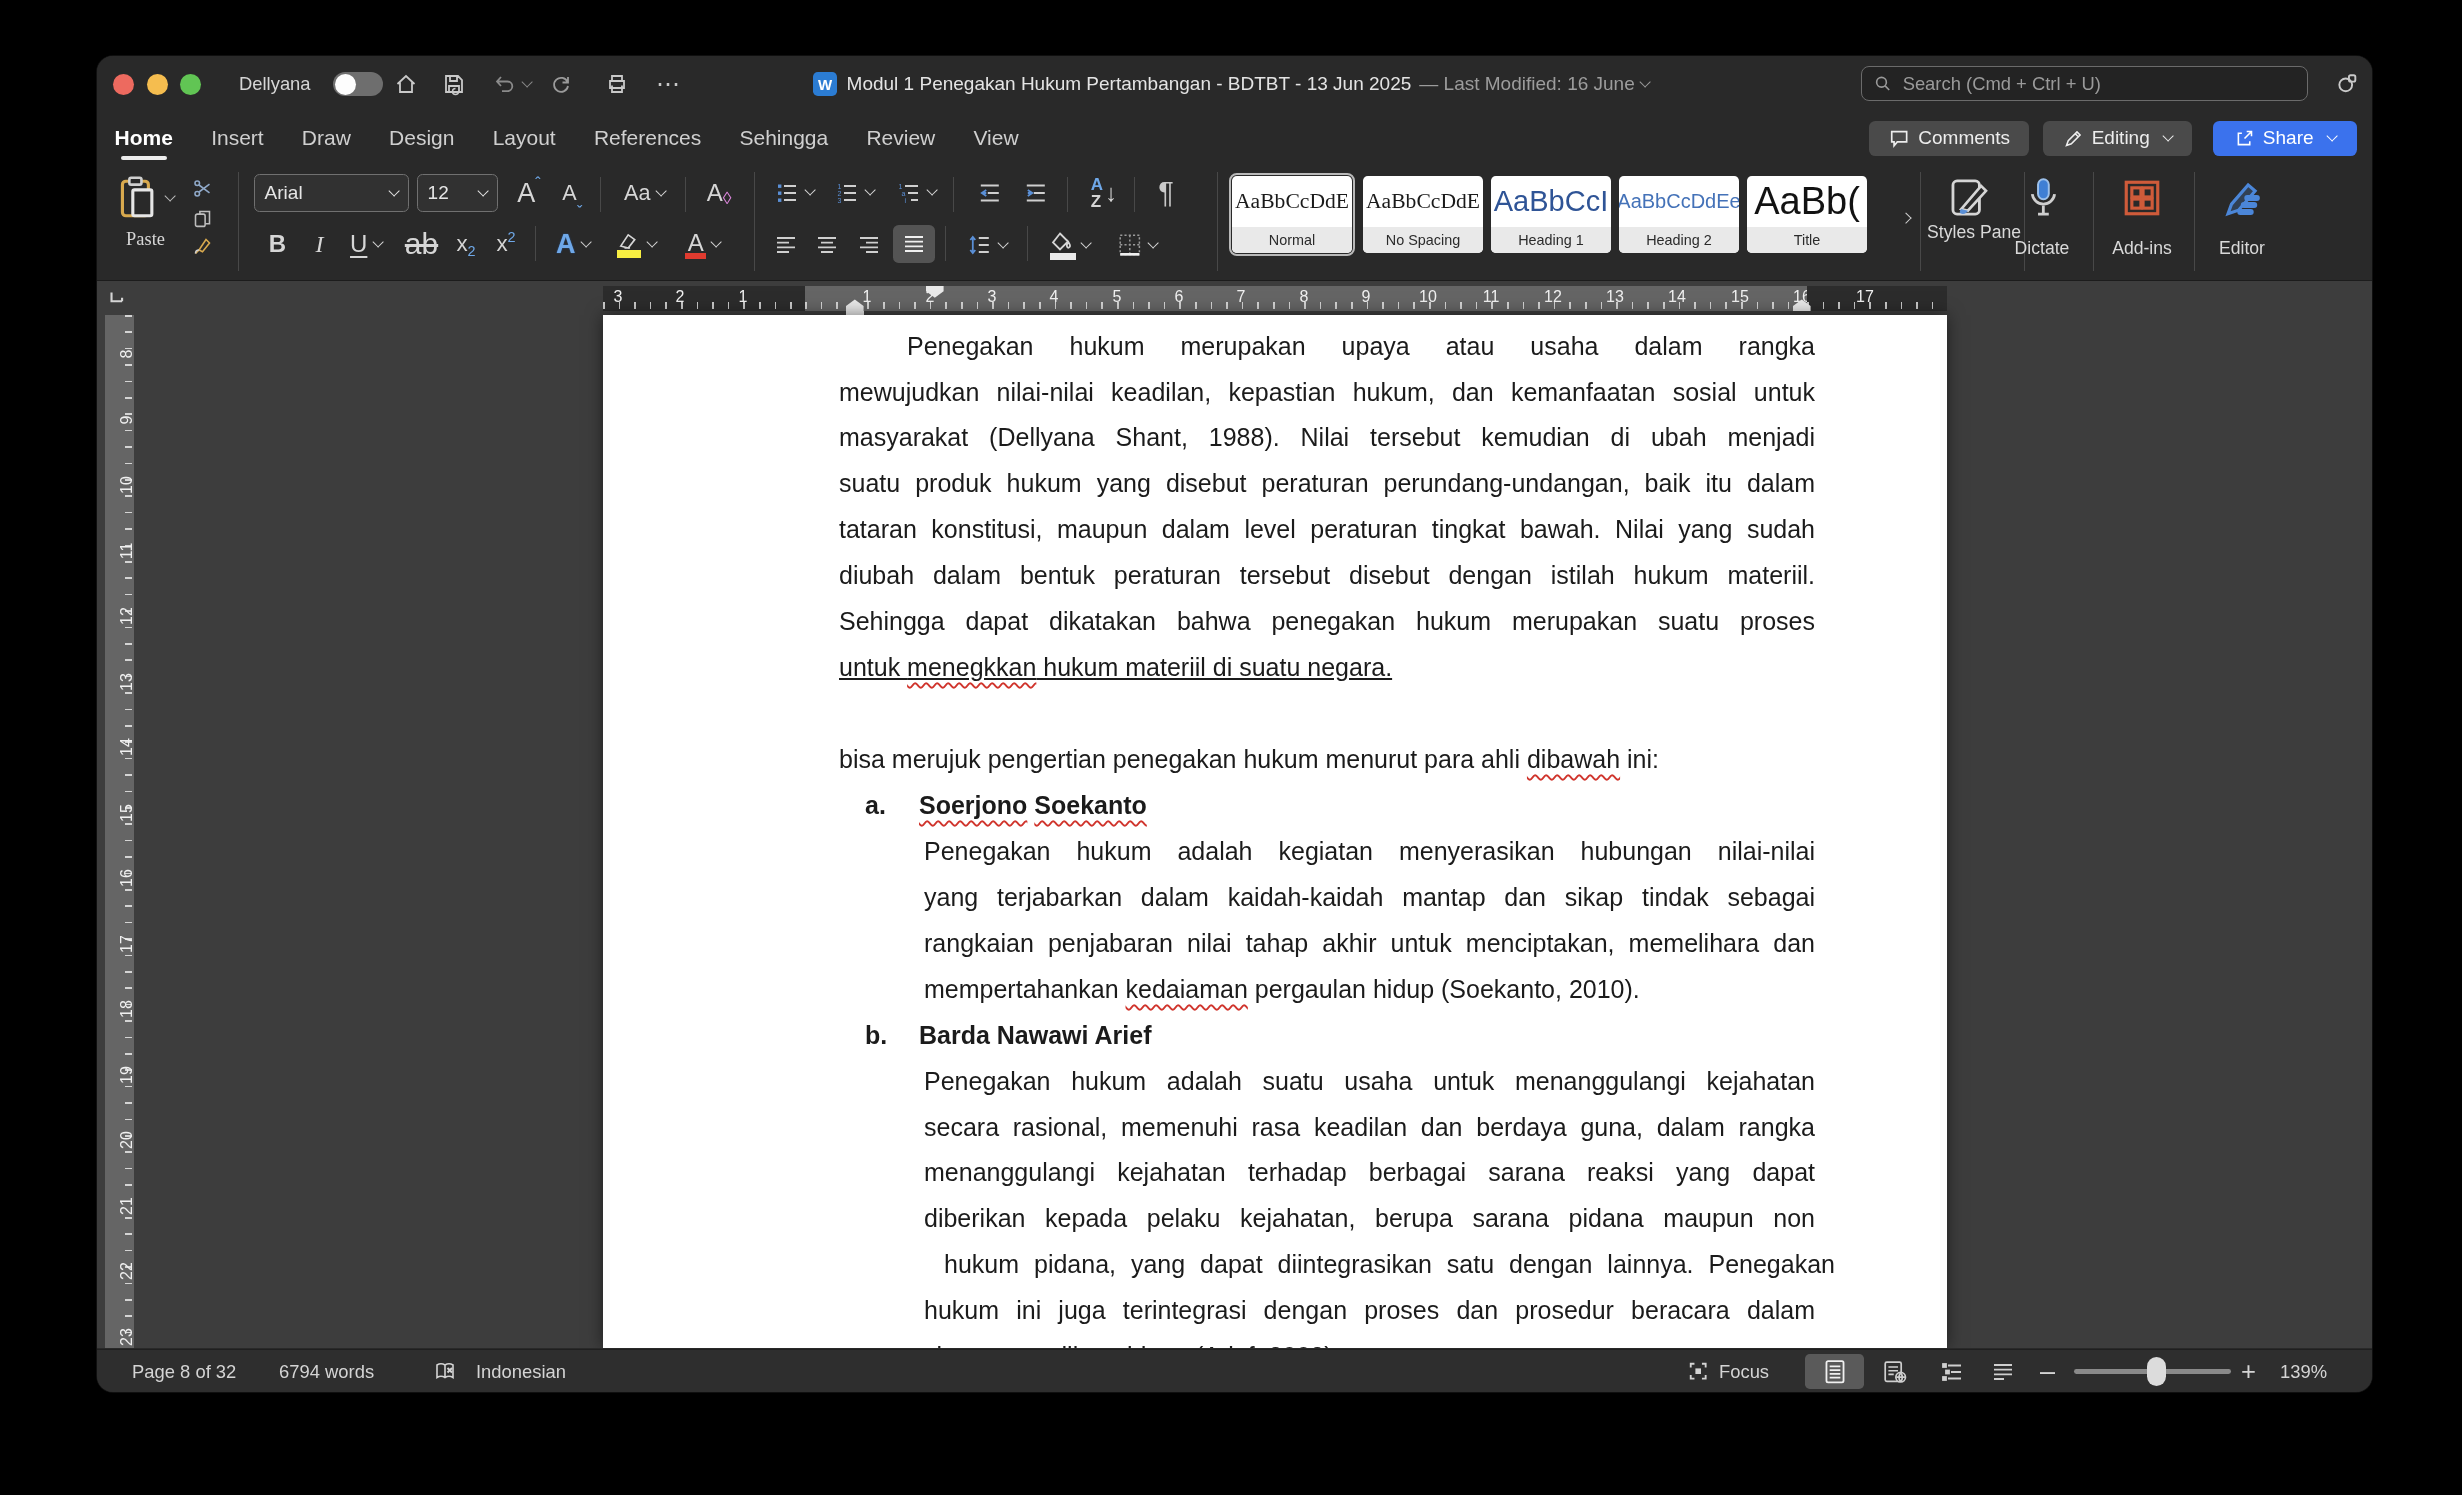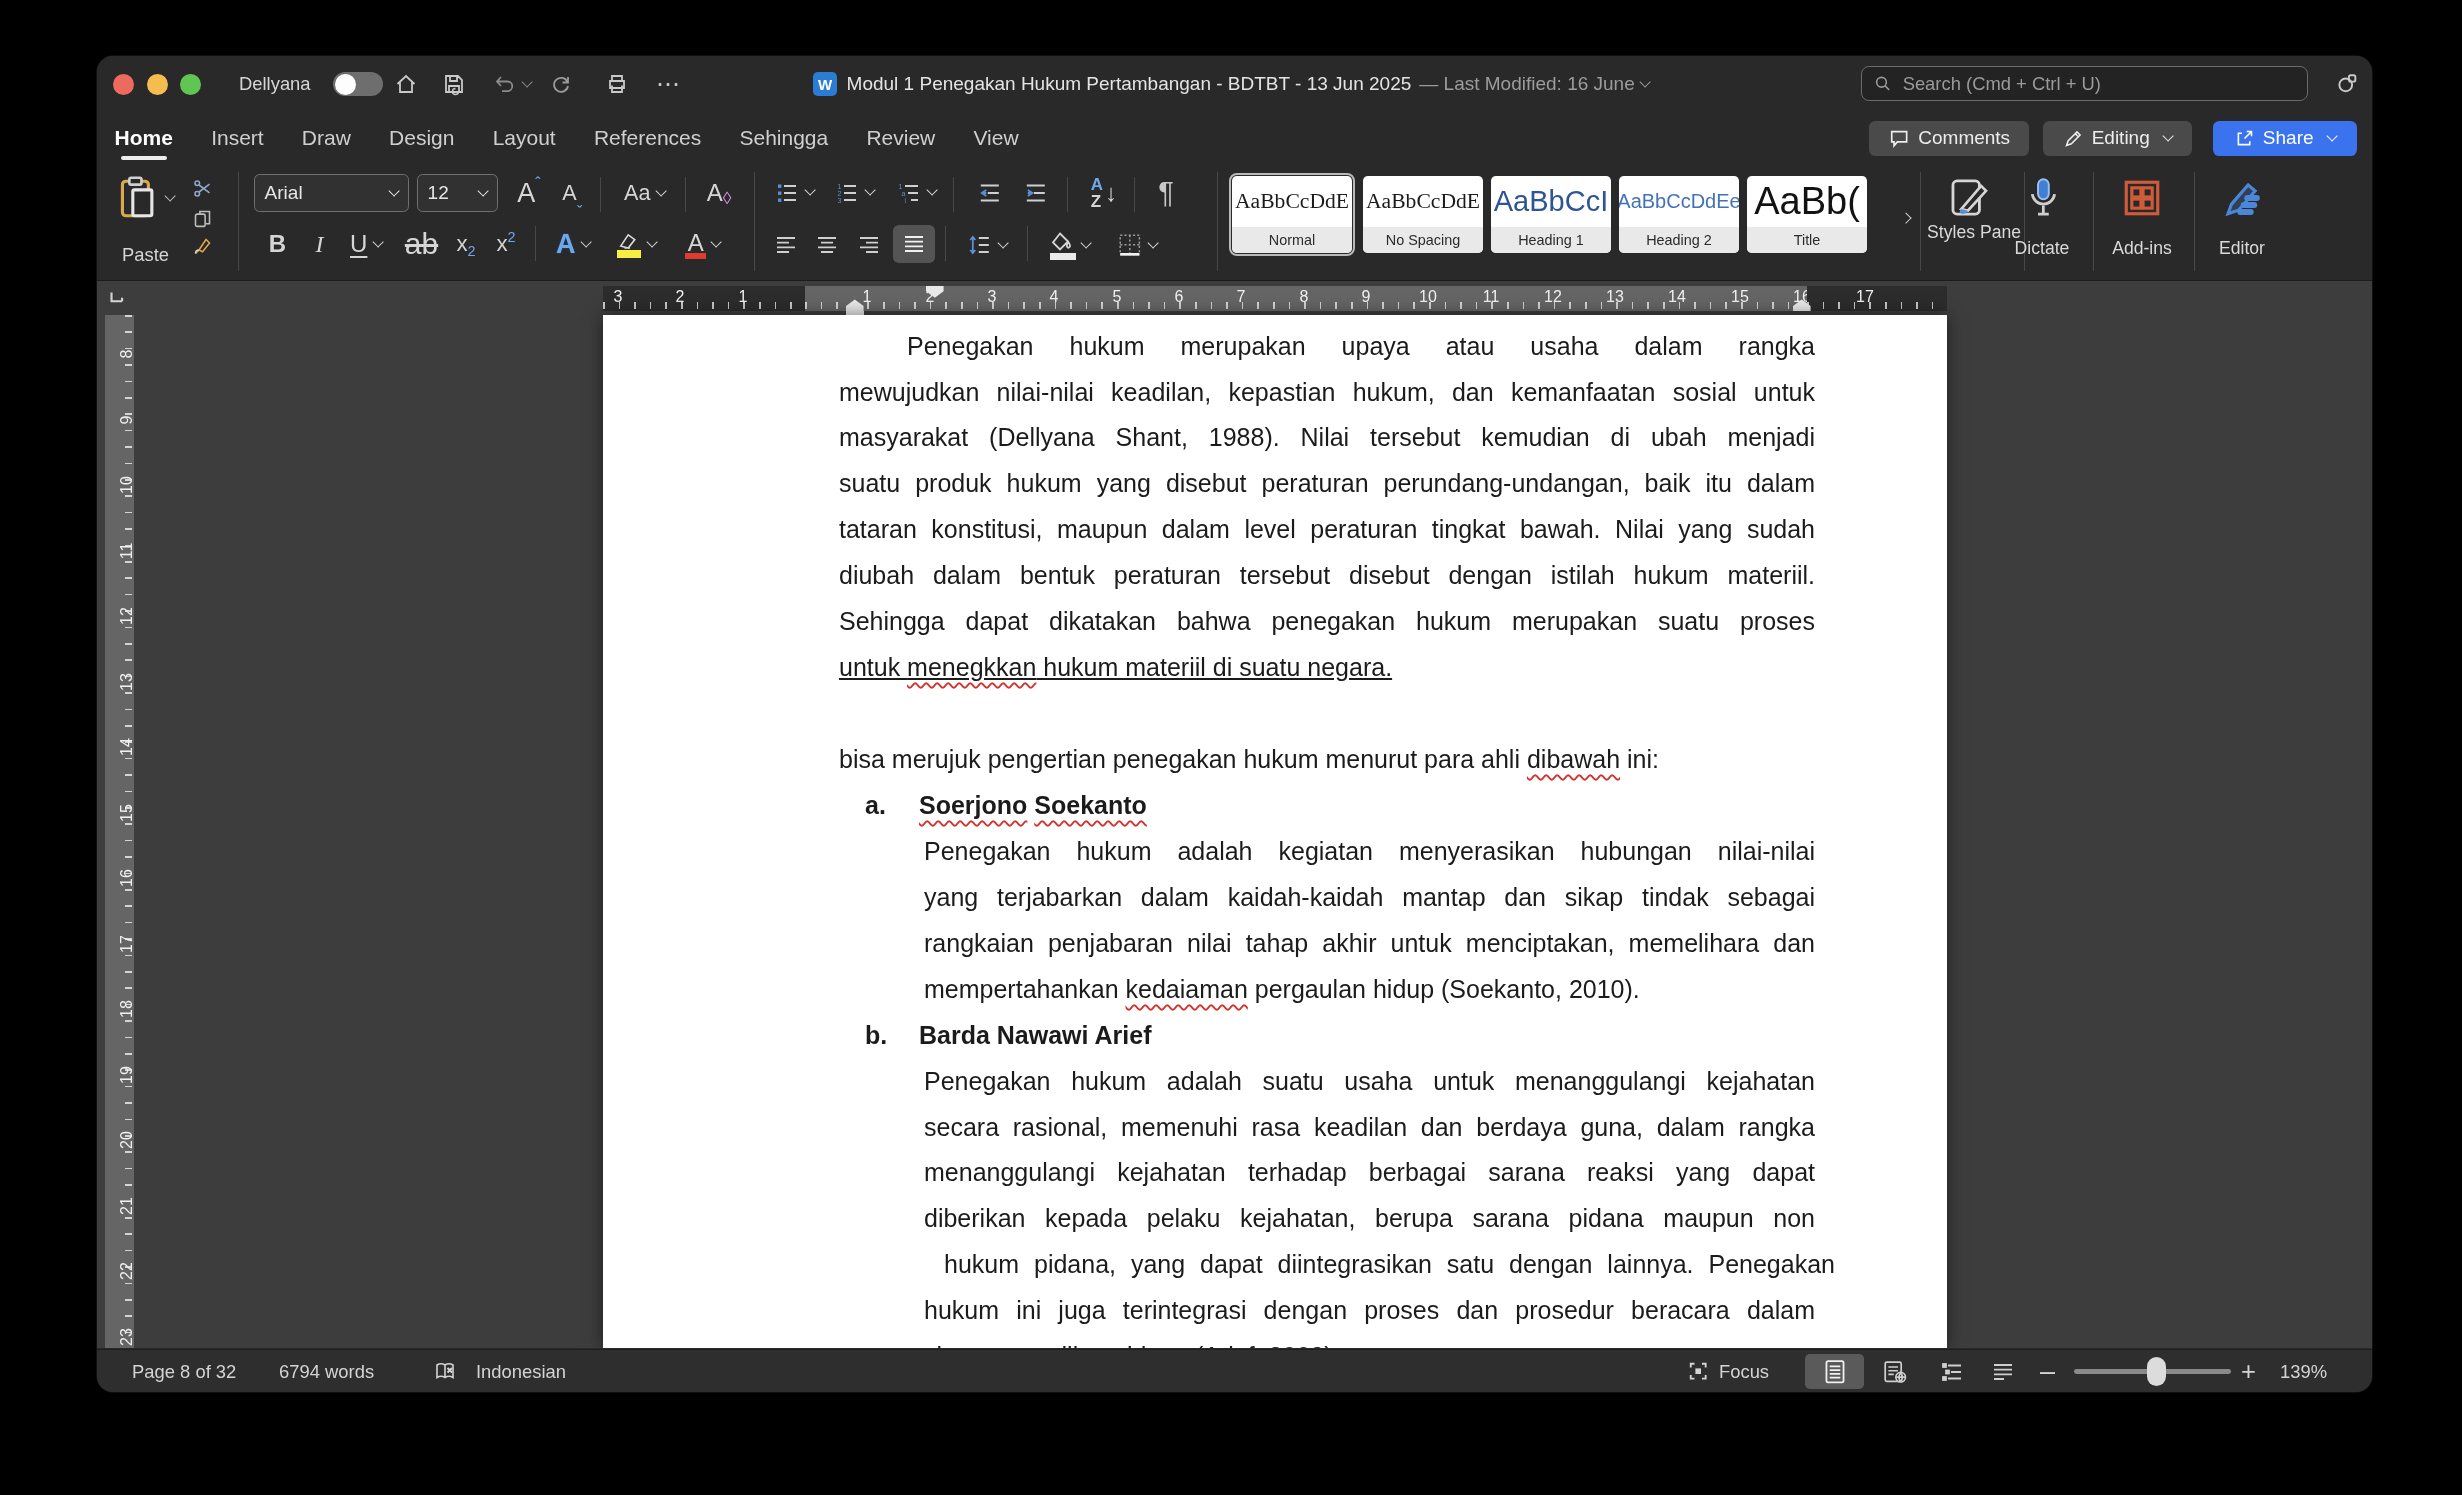--- a/index.html
+++ b/index.html
@@ -202,21 +202,21 @@
   <div id="ribbon">
 
     <div class="rb" style="left:19px;top:8px;width:59px;height:53px;">
       <svg width="42" height="45" viewBox="0 0 24 26" fill="none">
         <rect x="3" y="3" width="15" height="20" rx="2" stroke="#d8a94e" stroke-width="1.8"></rect>
         <rect x="7" y="1" width="7" height="4" rx="1" stroke="#cfcfcf" stroke-width="1.5" fill="#292929"></rect>
         <rect x="9" y="8" width="11" height="15" rx="1" stroke="#e6e6e6" stroke-width="1.8" fill="#292929"></rect>
       </svg>
       <span class="cv" style="color:#bdbdbd;"></span>
     </div>
-    <div class="rb" style="left:19px;top:80px;width:59px;height:22.4px;font-size:18.4px;">Paste</div>
+    <div class="rb" style="left:19px;top:64px;width:59px;height:22.4px;font-size:18.4px;font-family:Liberation Serif, serif;">Paste</div>
     <div class="rb" style="left:89px;top:12.8px;width:32px;height:24px;">
       <svg width="21" height="21" viewBox="0 0 24 24" fill="none" stroke="#8fa8c8" stroke-width="1.8">
           <circle cx="6" cy="6" r="2.6"></circle>
           <circle cx="6" cy="18" r="2.6"></circle>
           <path d="M8 8 L20 17 M8 16 L20 7"></path>
         </svg>
     </div>
     <div class="rb" style="left:89px;top:42px;width:32px;height:24px;">
       <svg width="21" height="21" viewBox="0 0 24 24" fill="none" stroke="#bdbdbd" stroke-width="1.8">
           <rect x="4" y="7" width="11" height="14" rx="2"></rect>

